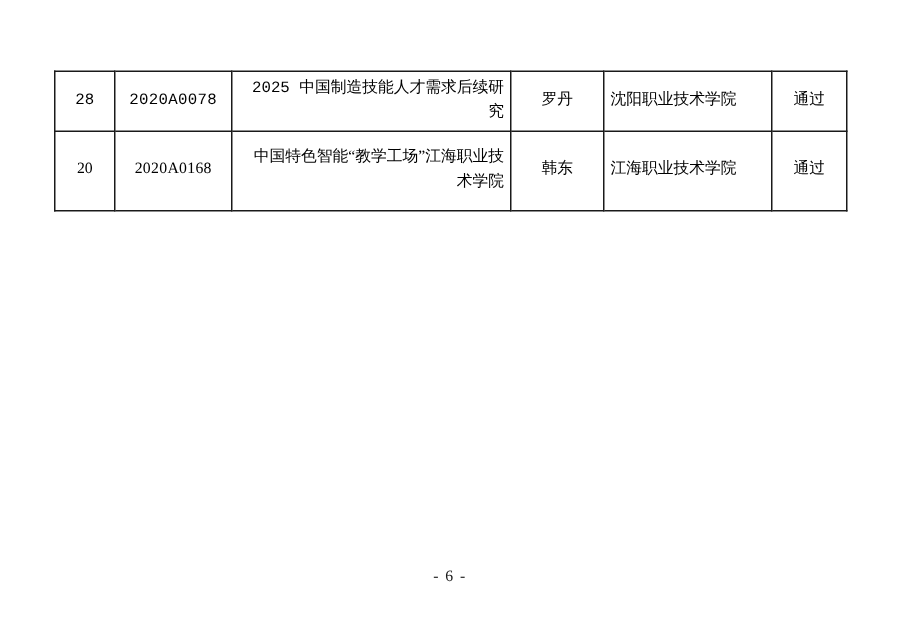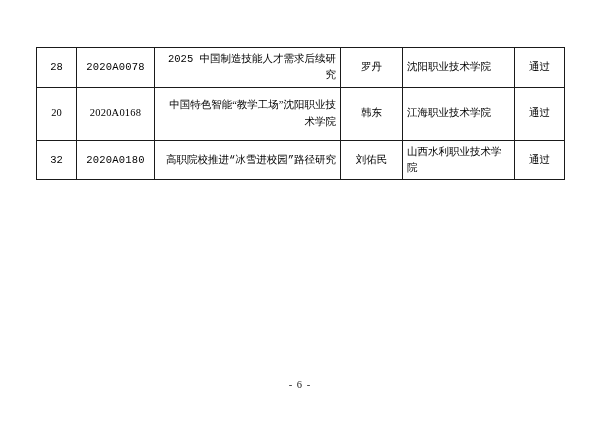--- a/index.html
+++ b/index.html
@@ -99,31 +99,23 @@
           <td class="index">28</td>
           <td class="code">2020A0078</td>
           <td class="title">2025 中国制造技能人才需求后续研究</td>
           <td class="person">罗丹</td>
           <td class="org">沈阳职业技术学院</td>
           <td class="status">通过</td>
         </tr>
         <tr class="row-tall">
           <td class="index">20</td>
           <td class="code">2020A0168</td>
-          <td class="title">中国特色智能“教学工场”沈阳职业技术学院</td>
+          <td class="title">中国特色智能“教学工场”江海职业技术学院</td>
           <td class="person">韩东</td>
           <td class="org">江海职业技术学院</td>
-          <td class="status">通过</td>
-        </tr>
-        <tr class="row-short">
-          <td class="index">32</td>
-          <td class="code">2020A0180</td>
-          <td class="title">高职院校推进“冰雪进校园”路径研究</td>
-          <td class="person">刘佑民</td>
-          <td class="org">山西水利职业技术学院</td>
           <td class="status">通过</td>
         </tr>
       </tbody>
     </table>
   </div>
 
   <div class="footer">- 6 -</div>
 
 </div>
 

